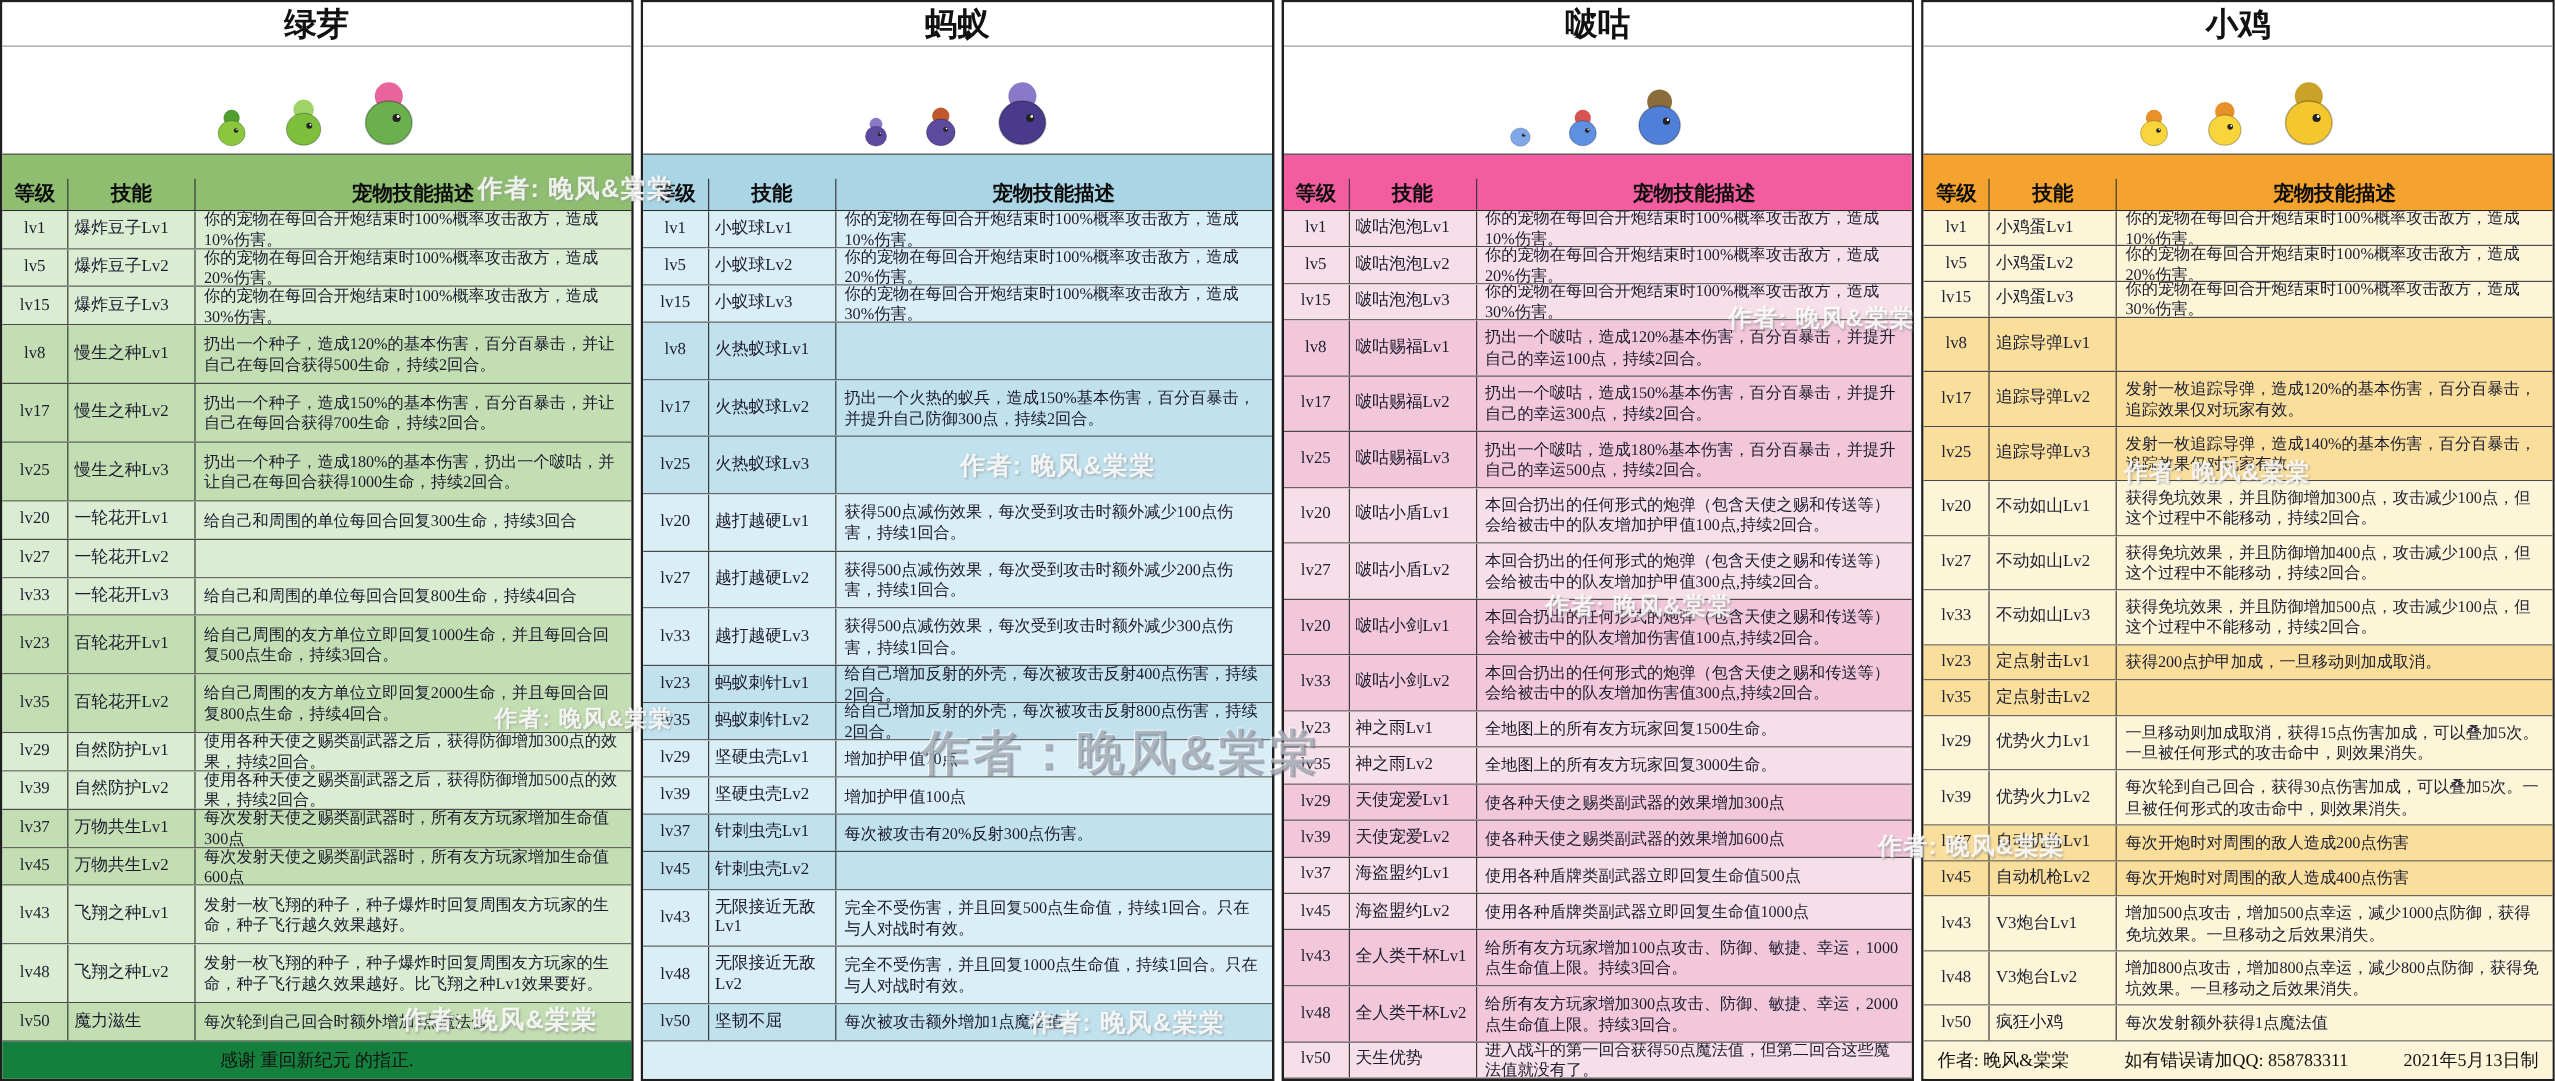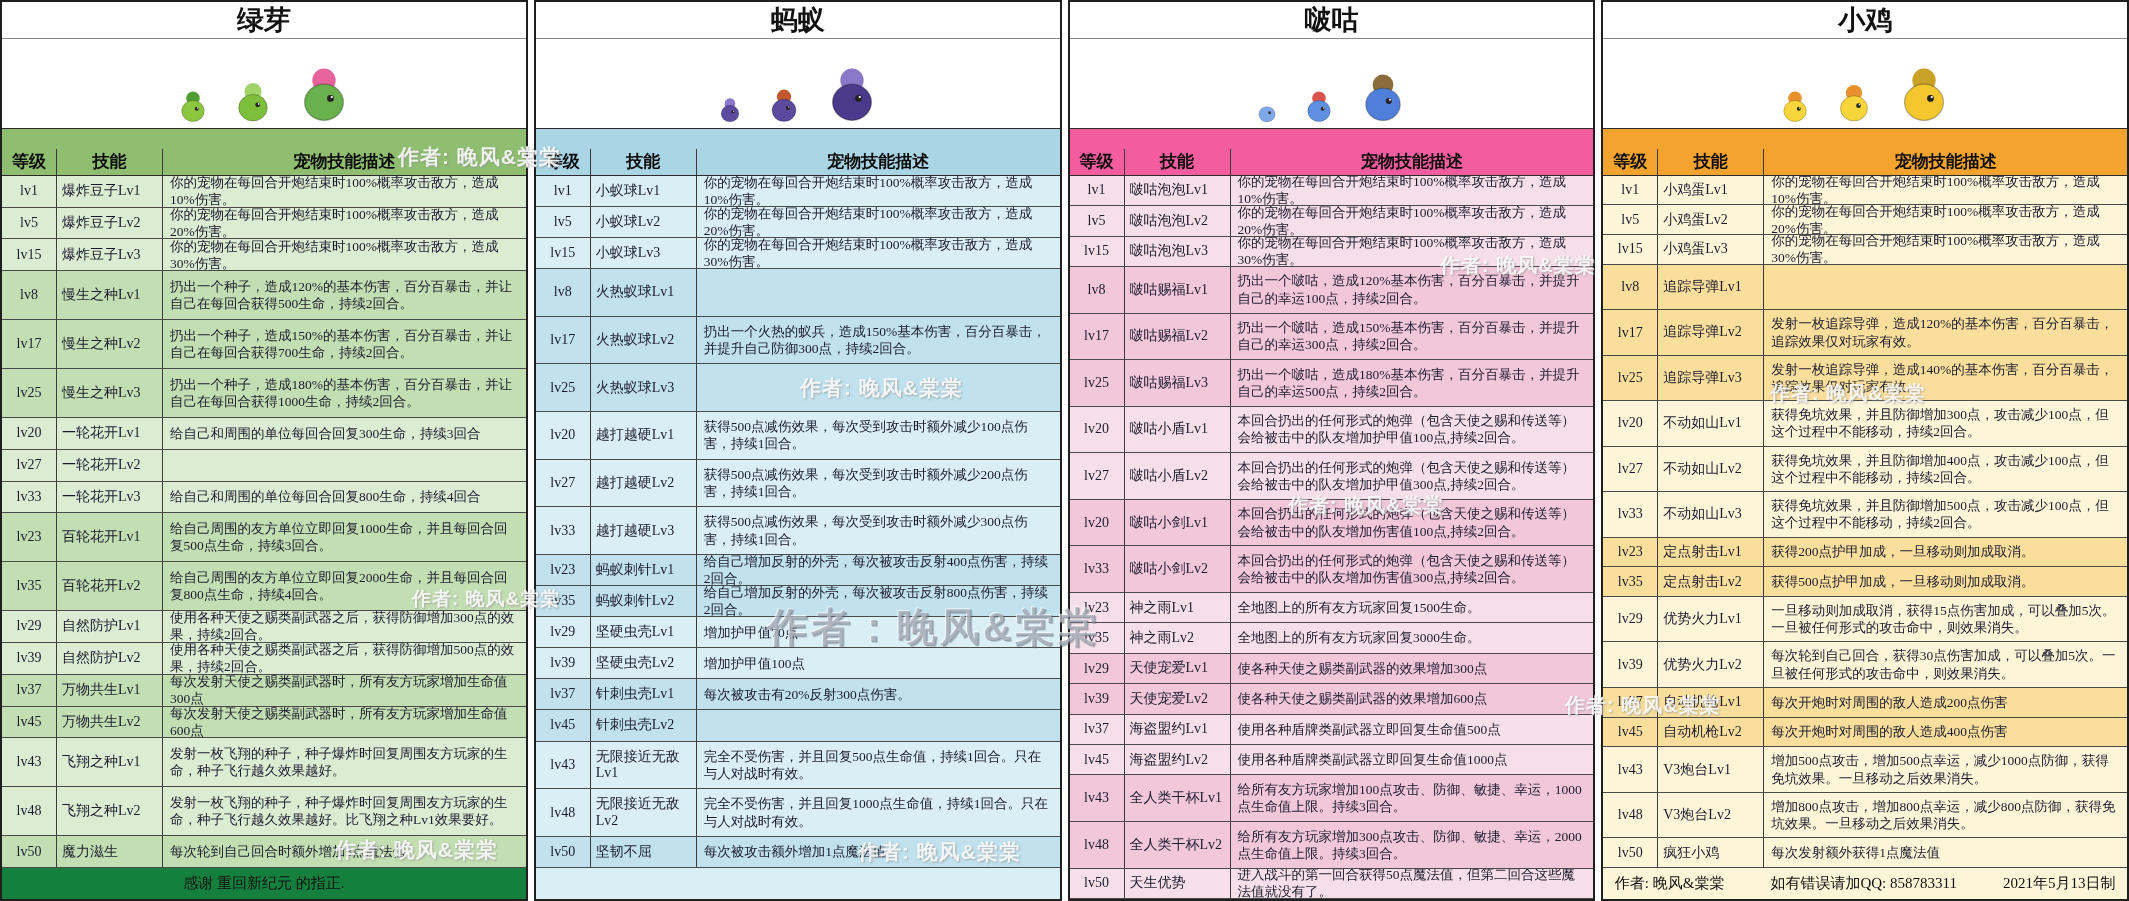--- a/index.html
+++ b/index.html
@@ -103,21 +103,21 @@
     <div class="c-desc">扔出一个种子，造成120%的基本伤害，百分百暴击，并让自己在每回合获得500生命，持续2回合。</div>
   </div>
         <div class="pt-row tall" style="background: rgb(195, 222, 178);">
     <div class="c-level">lv17</div>
     <div class="c-skill">慢生之种Lv2</div>
     <div class="c-desc">扔出一个种子，造成150%的基本伤害，百分百暴击，并让自己在每回合获得700生命，持续2回合。</div>
   </div>
         <div class="pt-row tall" style="background: rgb(195, 222, 178);">
     <div class="c-level">lv25</div>
     <div class="c-skill">慢生之种Lv3</div>
-    <div class="c-desc">扔出一个种子，造成180%的基本伤害，百分百暴击，并让自己在每回合获得1000生命，持续2回合。</div>
+    <div class="c-desc">扔出一个种子，造成180%的基本伤害，扔出一个啵咕，并让自己在每回合获得1000生命，持续2回合。</div>
   </div>
         <div class="pt-row" style="background: rgb(218, 236, 210);">
     <div class="c-level">lv20</div>
     <div class="c-skill">一轮花开Lv1</div>
     <div class="c-desc">给自己和周围的单位每回合回复300生命，持续3回合</div>
   </div>
         <div class="pt-row" style="background: rgb(218, 236, 210);">
     <div class="c-level">lv27</div>
     <div class="c-skill">一轮花开Lv2</div>
   </div>
@@ -490,21 +490,20 @@
     <div class="c-desc">获得免坑效果，并且防御增加500点，攻击减少100点，但这个过程中不能移动，持续2回合。</div>
   </div>
         <div class="pt-row" style="background: rgb(250, 223, 156);">
     <div class="c-level">lv23</div>
     <div class="c-skill">定点射击Lv1</div>
     <div class="c-desc">获得200点护甲加成，一旦移动则加成取消。</div>
   </div>
         <div class="pt-row" style="background: rgb(250, 223, 156);">
     <div class="c-level">lv35</div>
     <div class="c-skill">定点射击Lv2</div>
-    <div class="c-desc">获得500点护甲加成，一旦移动则加成取消。</div>
   </div>
         <div class="pt-row tall" style="background: rgb(253, 245, 215);">
     <div class="c-level">lv29</div>
     <div class="c-skill">优势火力Lv1</div>
     <div class="c-desc">一旦移动则加成取消，获得15点伤害加成，可以叠加5次。一旦被任何形式的攻击命中，则效果消失。</div>
   </div>
         <div class="pt-row tall" style="background: rgb(253, 245, 215);">
     <div class="c-level">lv39</div>
     <div class="c-skill">优势火力Lv2</div>
     <div class="c-desc">每次轮到自己回合，获得30点伤害加成，可以叠加5次。一旦被任何形式的攻击命中，则效果消失。</div>

